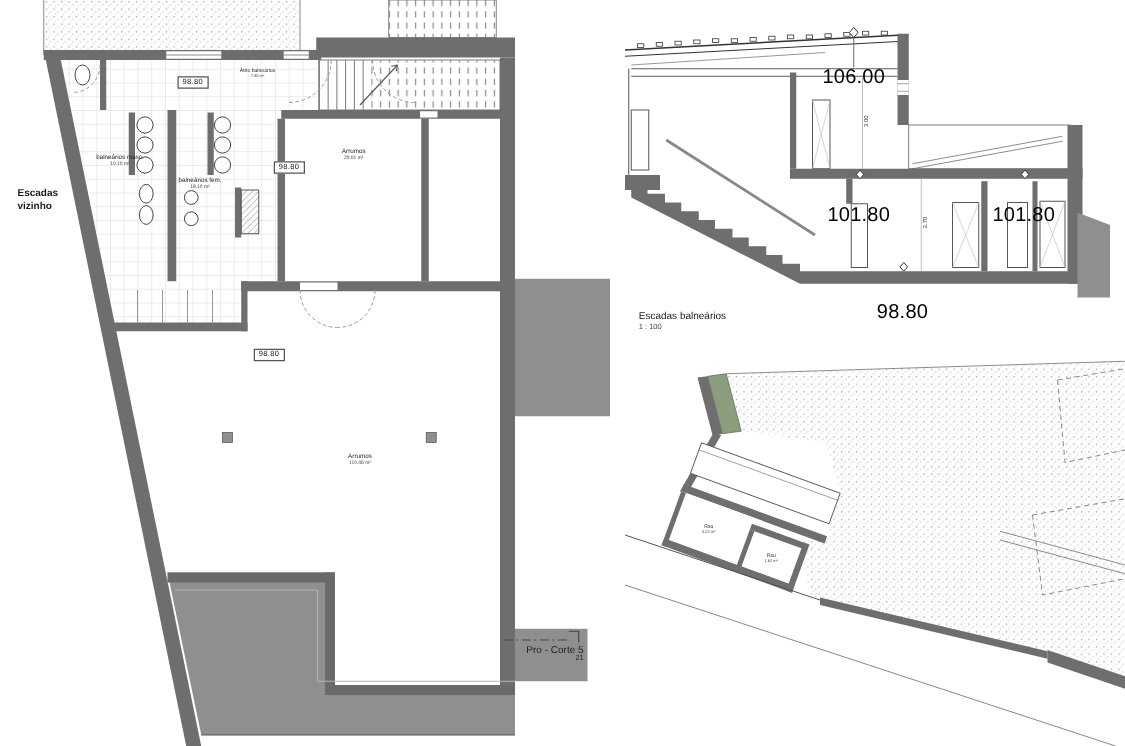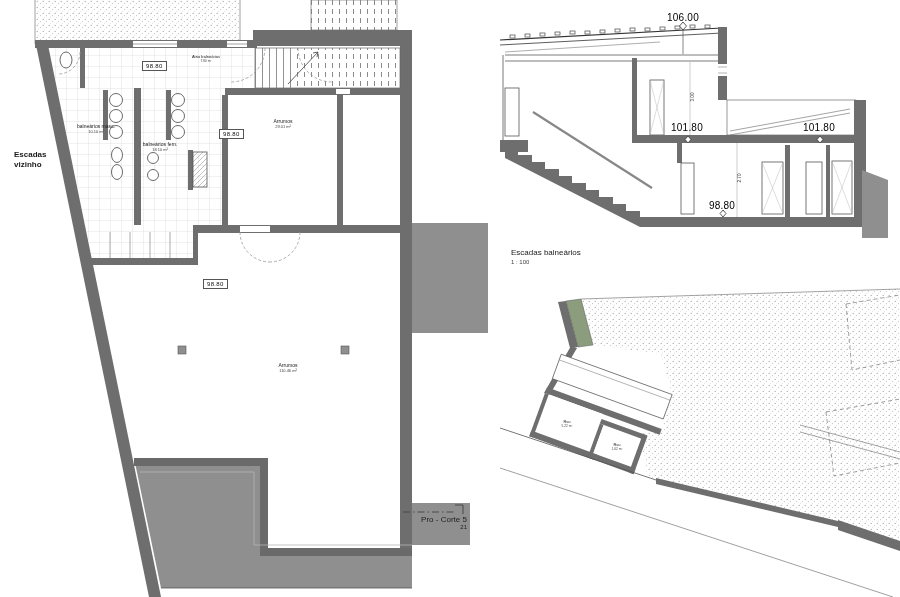--- a/index.html
+++ b/index.html
@@ -7,21 +7,21 @@
           font-family:"Liberation Sans",sans-serif;}
   #linework{position:absolute;left:0;top:0;z-index:1;}
   .lbl{position:absolute;z-index:3;color:#222;line-height:1.2;white-space:nowrap;
        font-family:"Liberation Sans",sans-serif;}
   .room{text-align:center;font-size:7px;color:#222;
         transform:translate(-50%,-50%) scale(0.72);}
   .room .area{display:block;font-size:5.5px;color:#444;}
   .room-xs{transform:translate(-50%,-50%) scale(0.58);}
   .lvl{position:absolute;z-index:3;border:1px solid #555;background:#fff;color:#111;
        font-size:6px;padding:1px 3px;letter-spacing:0.3px;}
-  .seclvl{font-size:10px;color:#000;letter-spacing:0.2px;transform:translate(-50%,-50%);}
+  .seclvl{font-size:16px;color:#000;letter-spacing:0.2px;transform:translate(-50%,-50%);margin-top:44px;}
   .dim{font-size:8px;color:#333;transform:translate(-50%,-50%) rotate(-90deg) scale(0.58);}
   .bold-note{font-size:8px;font-weight:bold;color:#1a1a1a;line-height:1.25;}
   .sec-title{font-size:8px;color:#1a1a1a;}
   .sec-scale{font-size:6px;color:#444;}
   .corte{font-size:8px;color:#1f1f1f;}
   .corte-num{font-size:6px;color:#1f1f1f;text-align:right;}
   .wm{position:absolute;left:330px;top:240px;z-index:5;
       font-family:"DejaVu Sans",sans-serif;font-weight:700;font-size:82px;
       letter-spacing:-3px;color:transparent;-webkit-text-stroke:3px #e0e0e0;}
   .wm .reg{font-size:16px;-webkit-text-stroke:1.5px #e0e0e0;vertical-align:36px;letter-spacing:0;}

